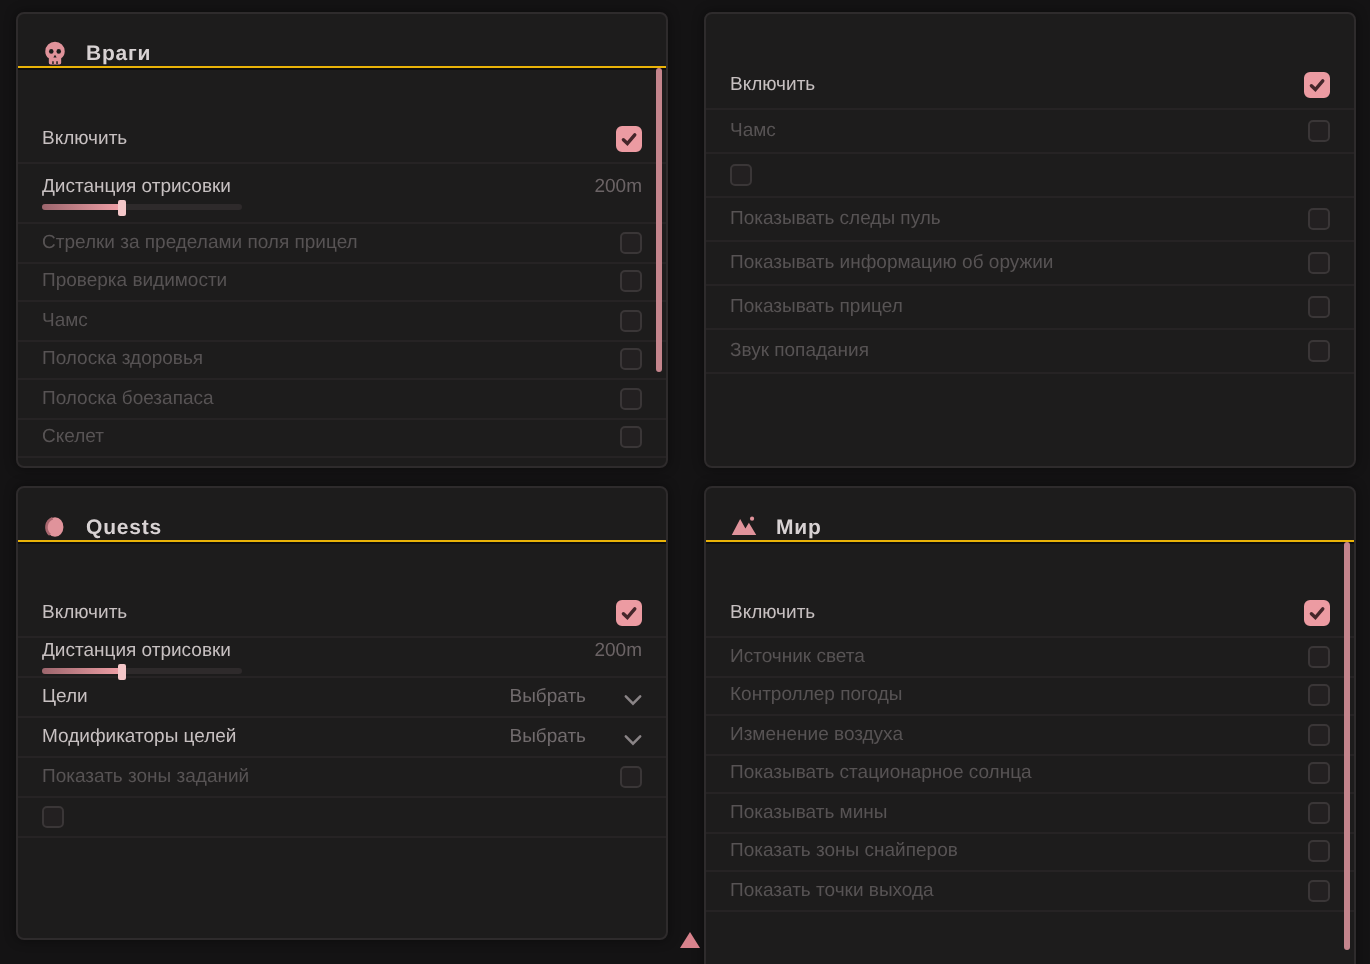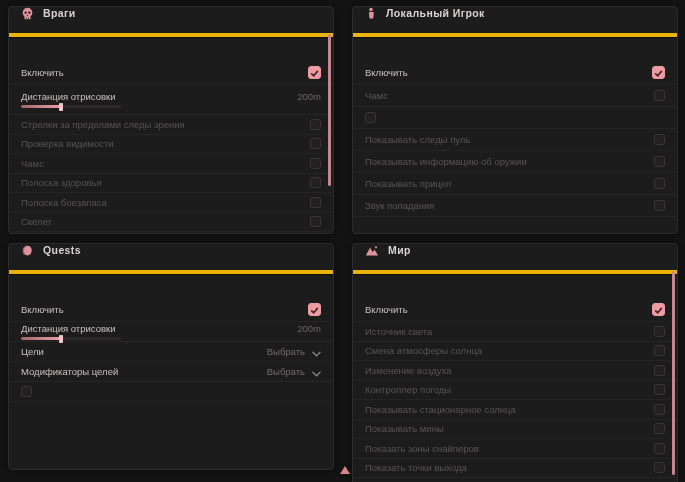--- a/index.html
+++ b/index.html
@@ -14,22 +14,22 @@
     border:1px solid #2e2b2c;border-radius:4px;
     overflow:hidden;box-sizing:border-box;
     box-shadow:0 0 6px rgba(0,0,0,.45);
   }
   .p0{left:8px;top:6px;width:326px;height:228px;}
   .p1{left:352px;top:6px;width:326px;height:228px;}
   .p2{left:8px;top:243px;width:326px;height:227px;}
   .p3{left:352px;top:243px;width:326px;height:284px;}
 
   .panel-header{
-    height:26px;display:flex;align-items:flex-start;gap:9px;padding:0 12px;
-    border-bottom:4px solid #eab308;
+    height:26px;display:flex;align-items:flex-end;gap:9px;padding:0 12px;
+    border-bottom:1px solid #eab308;
     box-shadow:0 1px 0 rgba(0,0,0,.5);
   }
   .hicon{display:flex;align-items:center;}
   .htitle{font-size:10.5px;font-weight:700;color:#d8d2d3;letter-spacing:.4px;}
 
   .rows{display:flex;flex-direction:column;margin-top:24px;}
   .rows .row{
     flex:0 0 auto;height:19.5px;
     display:flex;align-items:center;justify-content:space-between;
     padding:0 12px;border-bottom:1px solid #262324;box-sizing:border-box;
@@ -53,21 +53,21 @@
     width:13px;height:13px;background:#ec9ba2;border-color:#ec9ba2;border-radius:3px;
   }
 
   .sline{display:flex;justify-content:space-between;align-items:center;}
   .track{position:relative;width:100px;height:3px;background:#2e2a2b;border-radius:2px;}
   .fill{position:absolute;left:0;top:0;height:100%;border-radius:2px;
         background:linear-gradient(90deg,#9d666d,#ef9fa6);}
   .handle{position:absolute;top:-2.5px;width:4px;height:8px;background:#f4c6c8;
           border-radius:1px;transform:translateX(-50%);}
 
-  .select{display:flex;align-items:center;gap:7px;cursor:pointer;}
+  .select{display:flex;align-items:center;gap:19px;cursor:pointer;}
   .selval{font-size:9.5px;color:#716b6d;}
 
   .sbar{position:absolute;right:2px;width:3px;background:#c5858d;border-radius:2px;}
 
   .cursor{
     position:absolute;width:0;height:0;
     border-left:5px solid transparent;border-right:5px solid transparent;
     border-bottom:8px solid #d8828c;
   }
 </style>
@@ -101,21 +101,21 @@
           <div class="sline">
             <span class="rlabel">Дистанция отрисовки</span>
             <span class="rvalue">200m</span>
           </div>
           <div class="track">
             <div class="fill" style="width:40%"></div>
             <div class="handle" style="left:40%"></div>
           </div>
         </div>
         <div class="row trow">
-          <span class="rlabel">Стрелки за пределами следы зрения</span>
+          <span class="rlabel">Стрелки за пределами поля прицел</span>
           <span class="checkbox"></span>
         </div>
         <div class="row trow">
           <span class="rlabel">Проверка видимости</span>
           <span class="checkbox"></span>
         </div>
         <div class="row trow">
           <span class="rlabel">Чамс</span>
           <span class="checkbox"></span>
         </div>
@@ -136,29 +136,20 @@
           <span class="checkbox"></span>
         </div>
         <div class="row trow">
           <span class="rlabel">Показывать следы пуль</span>
           <span class="checkbox"></span>
         </div>
       </div>
       <div class="sbar" style="top:27px;height:152px"></div>
     </section>
     <section class="panel p1">
-      <header class="panel-header">
-        <span class="hicon">
-          <svg viewBox="0 0 16 16" width="12" height="12">
-            <circle cx="8" cy="3.3" r="2.3" fill="#e0939b"></circle>
-            <path d="M5.3 6.8h5.4c.6 0 1 .5 1 1l-.6 6.5c0 .5-.4.9-.9.9H6.8c-.5 0-.9-.4-.9-.9L5.3 7.8c-.1-.5.4-1 1-1z" fill="#e0939b"></path>
-          </svg>
-        </span>
-        <span class="htitle">Локальный Игрок</span>
-      </header>
       <div class="rows">
         <div class="row trow active">
           <span class="rlabel">Включить</span>
           <span class="checkbox checked">
             <span><svg viewBox="0 0 10 10" width="9" height="9">
                 <path d="M1.9 5.4 4.1 7.5 8.2 2.7" fill="none" stroke="#45262a" stroke-width="1.9" stroke-linecap="round"></path>
               </svg></span>
           </span>
         </div>
         <div class="row trow">
@@ -227,20 +218,24 @@
         <div class="row selrow active">
           <span class="rlabel">Модификаторы целей</span>
           <span class="select">
             <span class="selval">Выбрать</span>
             <span><svg viewBox="0 0 10 6" width="9" height="6">
                 <path d="M1 1l4 4 4-4" fill="none" stroke="#8a8486" stroke-width="1.4" stroke-linecap="round"></path>
               </svg></span>
           </span>
         </div>
         <div class="row trow">
+          <span class="rlabel">Показать зоны заданий</span>
+          <span class="checkbox"></span>
+        </div>
+        <div class="row trow">
           <span class="checkbox"></span>
         </div>
       </div>
     </section>
     <section class="panel p3">
       <header class="panel-header">
         <span class="hicon">
           <svg viewBox="0 0 16 16" width="14" height="14">
             <path fill="#e0939b" d="M1 13.2 5.8 4l3 5.4 2-3.2 4.2 7z"></path>
             <circle cx="12.6" cy="3.8" r="1.2" fill="#e0939b"></circle>
@@ -255,29 +250,25 @@
             <span><svg viewBox="0 0 10 10" width="9" height="9">
                 <path d="M1.9 5.4 4.1 7.5 8.2 2.7" fill="none" stroke="#45262a" stroke-width="1.9" stroke-linecap="round"></path>
               </svg></span>
           </span>
         </div>
         <div class="row trow">
           <span class="rlabel">Источник света</span>
           <span class="checkbox"></span>
         </div>
         <div class="row trow">
-          <span class="rlabel">Смена атмосферы солнца</span>
+          <span class="rlabel">Контроллер погоды</span>
           <span class="checkbox"></span>
         </div>
         <div class="row trow">
           <span class="rlabel">Изменение воздуха</span>
-          <span class="checkbox"></span>
-        </div>
-        <div class="row trow">
-          <span class="rlabel">Контроллер погоды</span>
           <span class="checkbox"></span>
         </div>
         <div class="row trow">
           <span class="rlabel">Показывать стационарное солнца</span>
           <span class="checkbox"></span>
         </div>
         <div class="row trow">
           <span class="rlabel">Показывать мины</span>
           <span class="checkbox"></span>
         </div>

